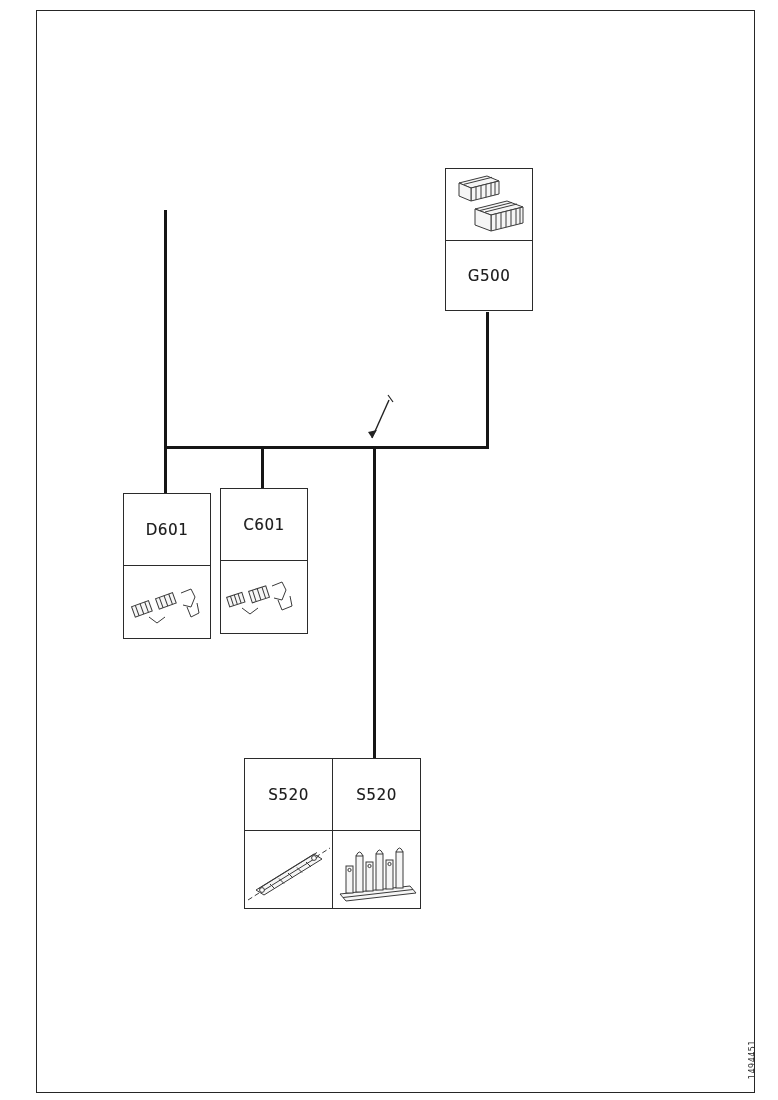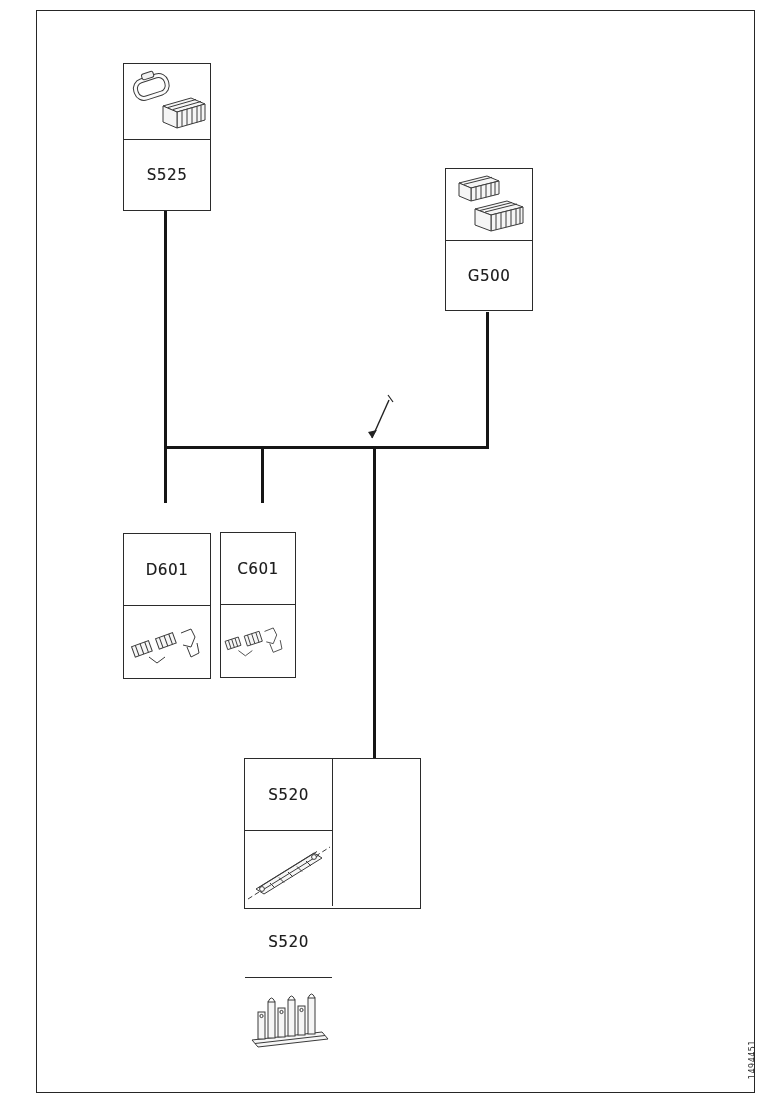--- a/index.html
+++ b/index.html
@@ -51,39 +51,20 @@
   <div class="vline" style="left:486px; top:312px; width:3px; height:137px;"></div>
   <div class="hline" style="left:164px; top:446px; width:325px; height:3px;"></div>
   <div class="vline" style="left:373px; top:449px; width:3px; height:309px;"></div>
 
   <svg style="position:absolute; left:358px; top:392px;" width="44" height="58" viewBox="0 0 44 58">
     <path d="M31,8 L14,46" fill="none" stroke="#222" stroke-width="1.4"></path>
     <path d="M30,3 L35,10" fill="none" stroke="#222" stroke-width="1.2"></path>
     <polygon points="14,46 19,38 10,40" fill="#222"></polygon>
   </svg>
 
-  <div class="cbox" style="left:123px; top:63px; width:88px; height:148px;">
-    <div class="cell img-cell b-bottom">
-      <svg width="85" height="75" viewBox="0 0 85 75">
-        <g class="sk" transform="rotate(-18 26 22)" fill="#fbfbfb">
-          <rect x="8" y="12" width="36" height="22" rx="10"></rect>
-          <rect x="12" y="16" width="28" height="14" rx="6" fill="#ffffff"></rect>
-          <rect x="20" y="8" width="12" height="6" rx="2" fill="#f1f1f1"></rect>
-        </g>
-        <g class="sk" fill="#f5f5f5">
-          <polygon points="38,42 66,34 80,40 52,48"></polygon>
-          <polygon points="52,48 80,40 80,56 52,64"></polygon>
-          <polygon points="38,42 52,48 52,64 38,58"></polygon>
-          <path d="M57,46 L57,62 M62,45 L62,61 M67,44 L67,60 M72,42.5 L72,58.5 M76,41.5 L76,57.5" fill="none"></path>
-          <path d="M43,43.5 L71,35.5 M48,45.5 L76,37.5" fill="none"></path>
-        </g>
-      </svg>
-    </div>
-    <div class="cell label-cell" style="height:70px;">S525</div>
-  </div>
 
   <div class="cbox" style="left:445px; top:168px; width:88px; height:143px;">
     <div class="cell img-cell b-bottom">
       <svg width="85" height="71" viewBox="0 0 85 71">
         <g class="sk" fill="#f5f5f5">
           <polygon points="12,14 40,7 52,12 24,19"></polygon>
           <polygon points="24,19 52,12 52,25 24,32"></polygon>
           <polygon points="12,14 24,19 24,32 12,27"></polygon>
           <path d="M29,17.8 L29,30.8 M34,16.5 L34,29.5 M39,15.3 L39,28.3 M44,14 L44,27 M48,13 L48,26" fill="none"></path>
           <path d="M17,15.3 L45,8.3" fill="none"></path>
@@ -93,63 +74,63 @@
           <polygon points="44,46 76,38 76,54 44,62"></polygon>
           <polygon points="28,40 44,46 44,62 28,56"></polygon>
           <path d="M49,44.7 L49,60.7 M54,43.4 L54,59.4 M59,42.2 L59,58.2 M64,41 L64,57 M69,39.8 L69,55.8 M73,39 L73,55" fill="none"></path>
           <path d="M33,41.5 L65,33.5 M38,43 L70,35" fill="none"></path>
         </g>
       </svg>
     </div>
     <div class="cell label-cell" style="height:69px;">G500</div>
   </div>
 
-  <div class="cbox" style="left:123px; top:533px; width:88px; height:146px;">
+  <div class="cbox" style="left:123px; top:493px; width:88px; height:146px;">
     <div class="cell label-cell b-bottom" style="height:72px;">D601</div>
     <div class="cell img-cell">
       <svg width="85" height="70" viewBox="0 0 85 70">
         <g class="sk" fill="#f6f6f6">
           <g transform="rotate(-20 18 42)">
             <rect x="8" y="36" width="18" height="11"></rect>
             <path d="M12,36 L12,47 M17,36 L17,47 M22,36 L22,47" fill="none"></path>
           </g>
           <g transform="rotate(-20 42 34)">
             <rect x="32" y="28" width="18" height="11"></rect>
             <path d="M36,28 L36,39 M41,28 L41,39 M46,28 L46,39" fill="none"></path>
           </g>
           <path d="M56,26 L66,22 L70,30 L66,40 L58,38" fill="none"></path>
           <path d="M62,40 L66,50 L74,46 L72,36" fill="none"></path>
           <path d="M24,50 L32,56 L40,50" fill="none"></path>
         </g>
       </svg>
     </div>
   </div>
 
-  <div class="cbox" style="left:220px; top:532px; width:76px; height:146px;">
+  <div class="cbox" style="left:220px; top:488px; width:88px; height:146px;">
     <div class="cell label-cell b-bottom" style="height:72px;">C601</div>
     <div class="cell img-cell">
       <svg width="85" height="70" viewBox="0 0 85 70">
         <g class="sk" fill="#f6f6f6">
           <g transform="rotate(-18 16 38)">
             <rect x="6" y="32" width="16" height="10"></rect>
             <path d="M10,32 L10,42 M14,32 L14,42 M18,32 L18,42" fill="none"></path>
           </g>
           <g transform="rotate(-18 38 32)">
             <rect x="28" y="26" width="18" height="12"></rect>
             <path d="M32,26 L32,38 M37,26 L37,38 M42,26 L42,38" fill="none"></path>
           </g>
           <path d="M50,24 L60,20 L64,28 L60,38 L52,36" fill="none"></path>
           <path d="M56,38 L60,48 L70,44 L68,34" fill="none"></path>
           <path d="M20,46 L28,52 L36,46" fill="none"></path>
         </g>
       </svg>
     </div>
   </div>
 
-  <div class="cbox" style="left:244px; top:758px; width:177px; height:151px; flex-direction:column;">
+  <div class="cbox" style="left:244px; top:758px; width:177px; height:151px; flex-direction:row;">
 
     <div class="cell b-right" style="width:88px; display:flex; flex-direction:column;">
       <div class="cell label-cell b-bottom" style="height:72px;">S520</div>
       <div class="cell img-cell">
         <svg width="86" height="75" viewBox="0 0 86 75">
           <g class="sk" fill="#f6f6f6">
             <path d="M2,68 L84,16" stroke-dasharray="5 3" fill="none"></path>
             <polygon points="10,58 68,22 76,27 18,63"></polygon>
             <path d="M13,56.5 L71,20.5 M15,60 L73,24" fill="none"></path>
             <circle cx="16" cy="58" r="2.4" fill="#ffffff"></circle>

